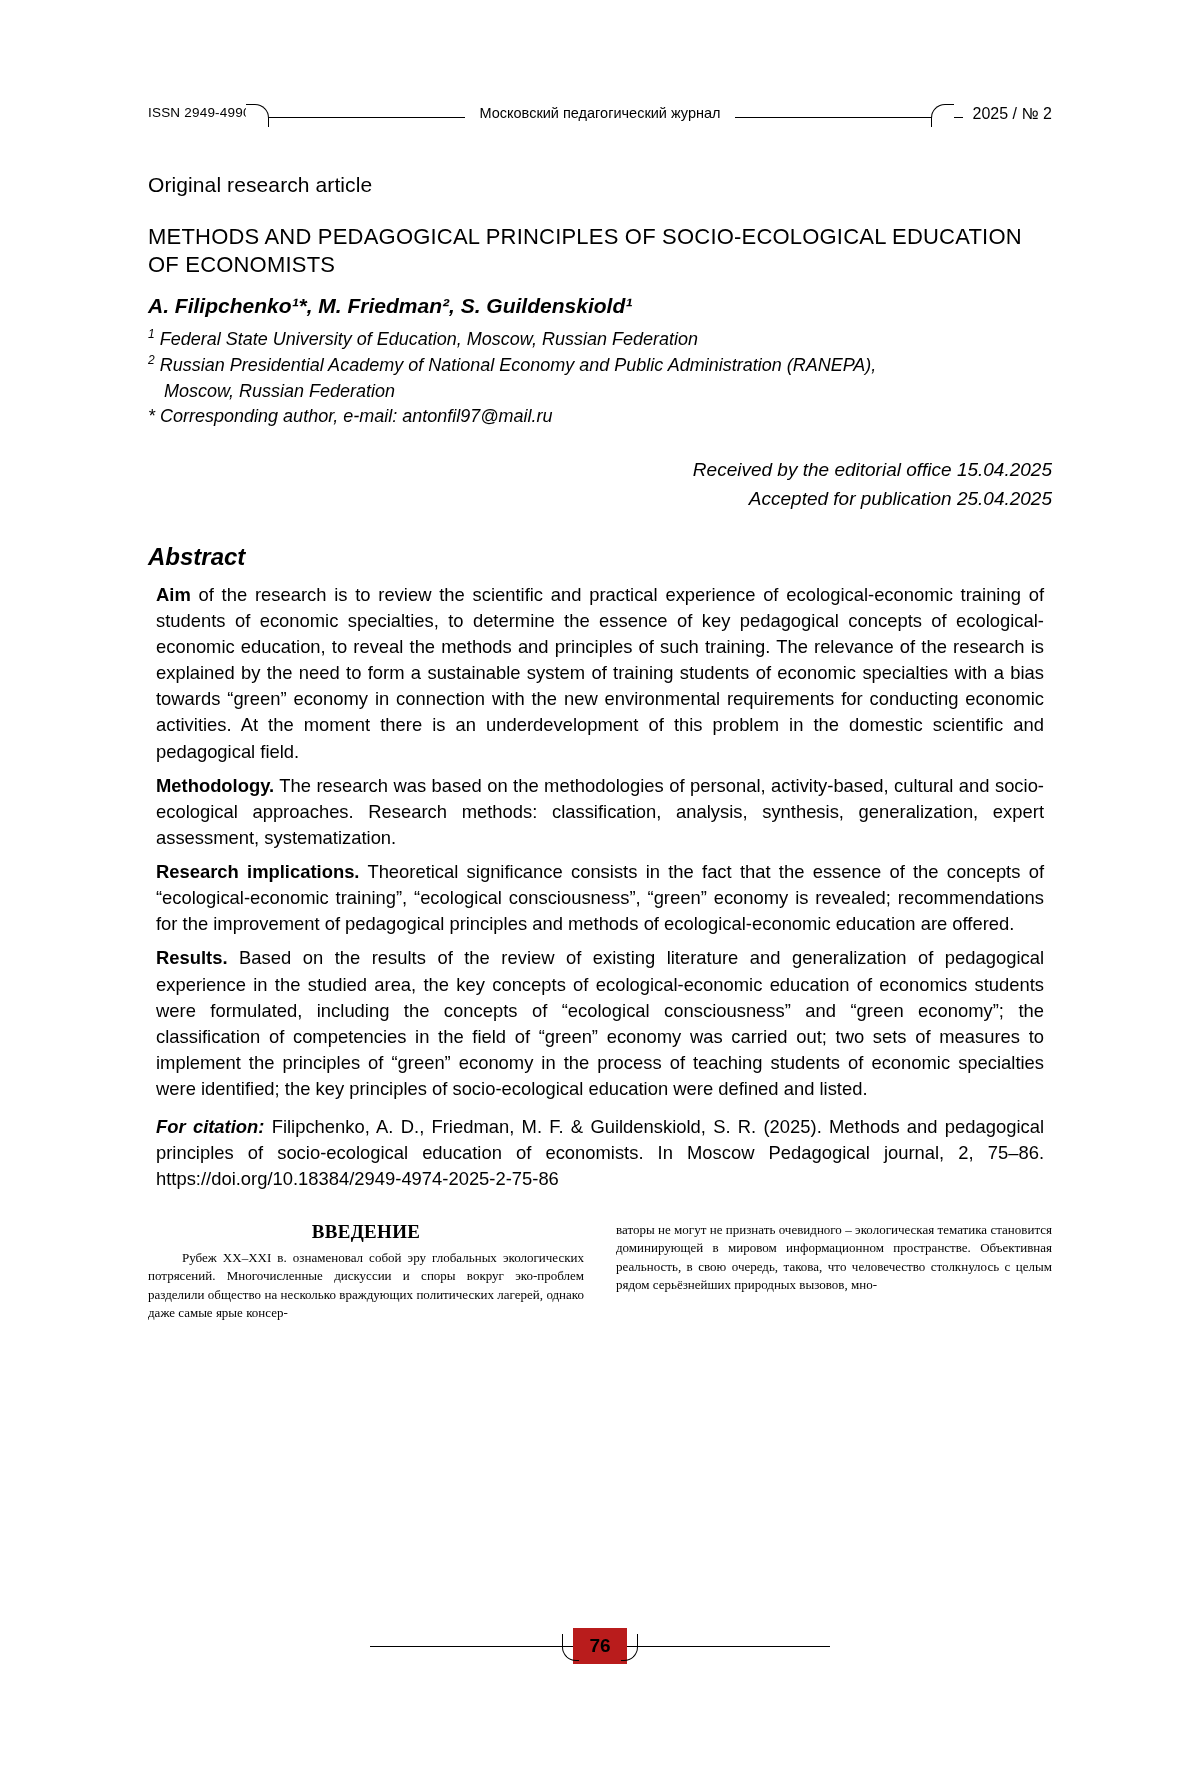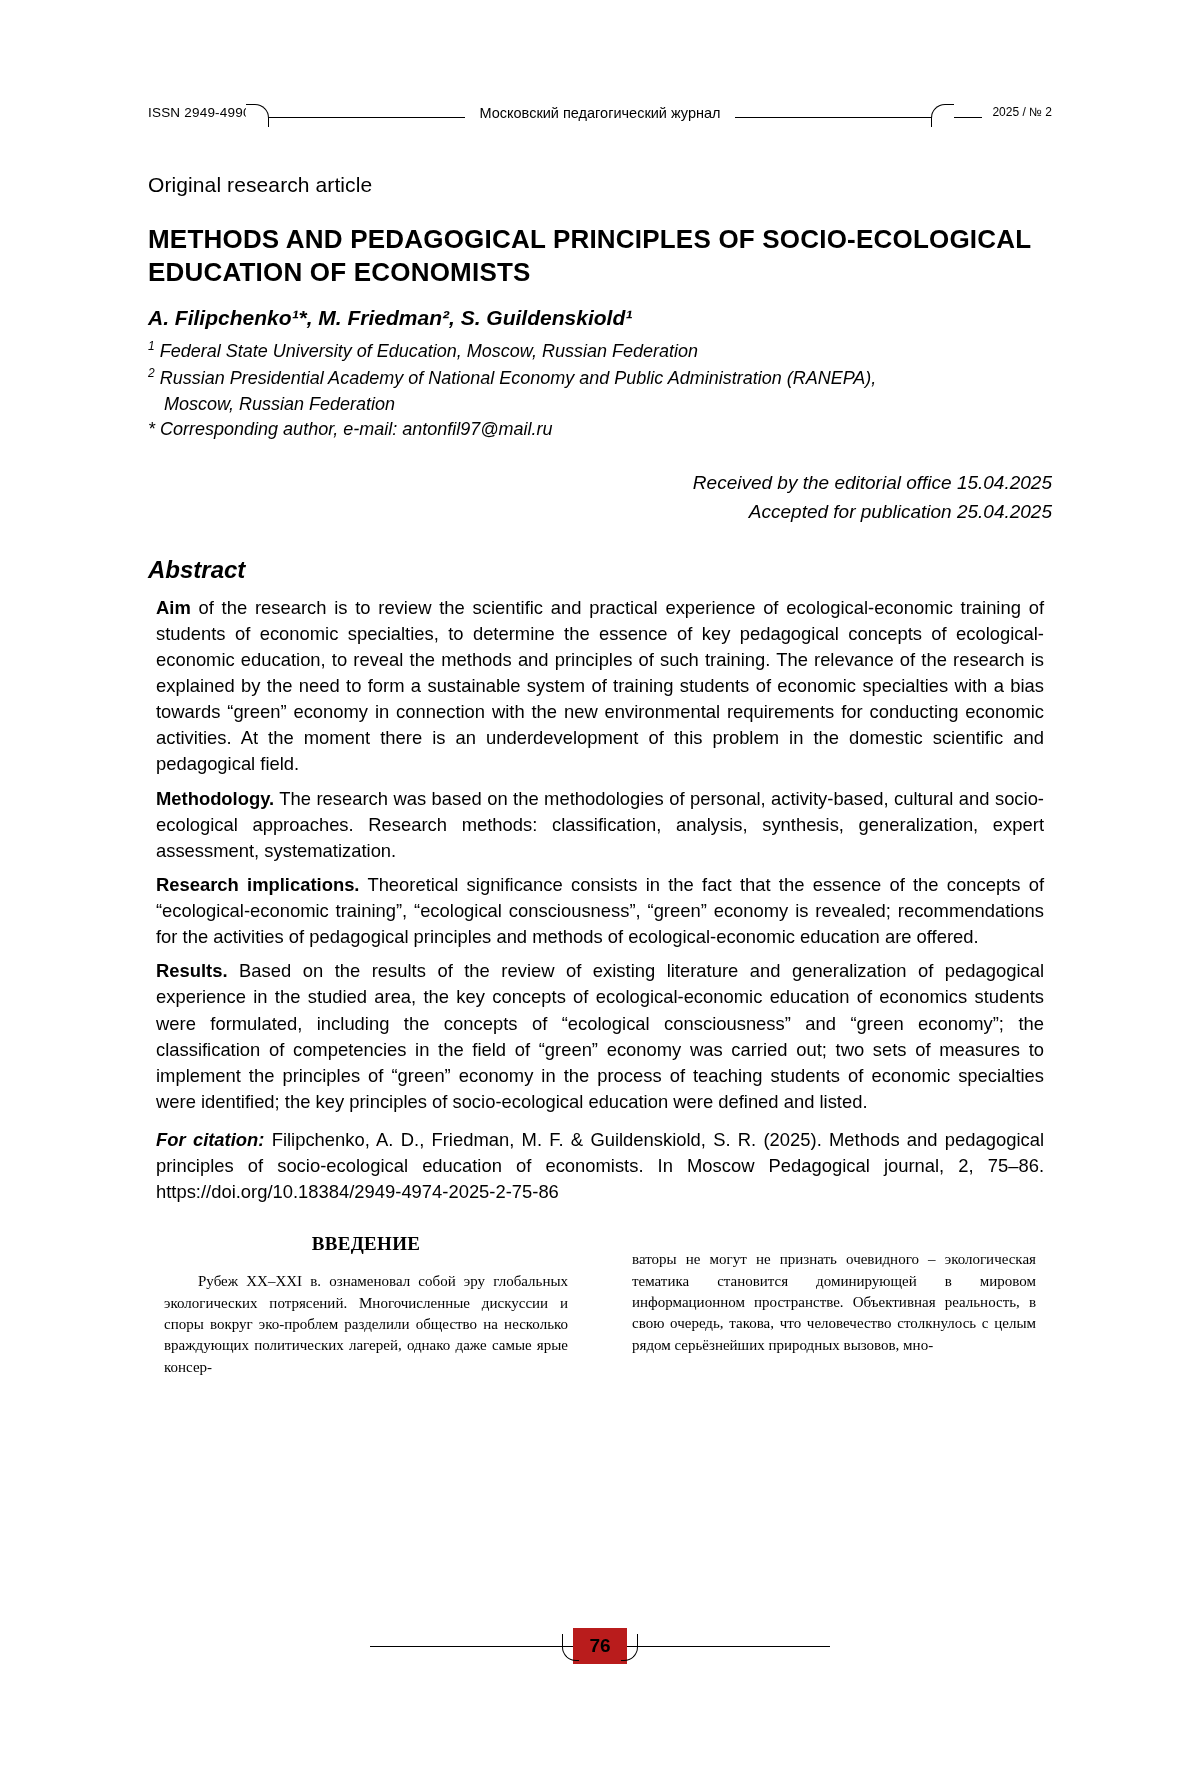--- a/index.html
+++ b/index.html
@@ -88,33 +88,33 @@
     border-top-left-radius: 14px;
     background: #fff;
     z-index: 3;
   }
   .runhead-issue {
     position: absolute;
     right: 0;
     top: 10px;
     background: #fff;
     padding-left: 10px;
-    font-size: 12px;
+    font-size: 16px;
     z-index: 2;
   }
 
   
   .article-type {
     font-size: 21px;
     margin-bottom: 26px;
     letter-spacing: 0.1px;
   }
   .article-title {
-    font-size: 26px;
-    font-weight: bold;
+    font-size: 22px;
+    font-weight: normal;
     line-height: 1.27;
     letter-spacing: 0.2px;
     text-transform: uppercase;
   }
   .authors {
     font-size: 21px;
     font-weight: bold;
     font-style: italic;
     margin-bottom: 8px;
   }
@@ -186,22 +186,22 @@
   }
   .section-head {
     text-align: center;
     font-weight: bold;
     font-size: 19px;
     font-family: "Liberation Serif", serif;
     margin-bottom: 6px;
     letter-spacing: 0.3px;
   }
   .col p {
-    margin: 16px;
-    font-size: 15px;
+    margin: 0;
+    font-size: 13px;
     line-height: 1.42;
     text-align: justify;
     text-indent: 34px;
   }
   .col p.noindent {
     text-indent: 0;
   }
 
   
   .footer {
@@ -299,21 +299,21 @@
       <div>Accepted for publication 25.04.2025</div>
     </div>
 
     <div class="abstract">
       <div class="abstract-head">Abstract</div>
 
       <p><span class="lbl">Aim</span><span> of the research is to review the scientific and practical experience of ecological-economic training of students of economic specialties, to determine the essence of key pedagogical concepts of ecological-economic education, to reveal the methods and principles of such training. The relevance of the research is explained by the need to form a sustainable system of training students of economic specialties with a bias towards “green” economy in connection with the new environmental requirements for conducting economic activities. At the moment there is an underdevelopment of this problem in the domestic scientific and pedagogical field.</span></p>
 
       <p><span class="lbl">Methodology.</span><span> The research was based on the methodologies of personal, activity-based, cultural and socio-ecological approaches. Research methods: classification, analysis, synthesis, generalization, expert assessment, systematization.</span></p>
 
-      <p><span class="lbl">Research implications.</span><span> Theoretical significance consists in the fact that the essence of the concepts of “ecological-economic training”, “ecological consciousness”, “green” economy is revealed; recommendations for the activities of pedagogical principles and methods of ecological-economic education are offered.</span></p>
+      <p><span class="lbl">Research implications.</span><span> Theoretical significance consists in the fact that the essence of the concepts of “ecological-economic training”, “ecological consciousness”, “green” economy is revealed; recommendations for the improvement of pedagogical principles and methods of ecological-economic education are offered.</span></p>
 
       <p><span class="lbl">Results.</span><span> Based on the results of the review of existing literature and generalization of pedagogical experience in the studied area, the key concepts of ecological-economic education of economics students were formulated, including the concepts of “ecological consciousness” and “green economy”; the classification of competencies in the field of “green” economy was carried out; two sets of measures to implement the principles of “green” economy in the process of teaching students of economic specialties were identified; the key principles of socio-ecological education were defined and listed.</span></p>
 
 
       <p class="spaced"><span class="lbl-ital">For citation:</span><span> Filipchenko, A. D., Friedman, M. F. &amp; Guildenskiold, S. R. (2025). Methods and pedagogical principles of socio-ecological education of economists. In Moscow Pedagogical journal, 2, 75–86. https://doi.org/10.18384/2949-4974-2025-2-75-86</span></p>
     </div>
 
     <div class="body-cols">
       <div class="col">
         <div class="section-head">ВВЕДЕНИЕ</div>

